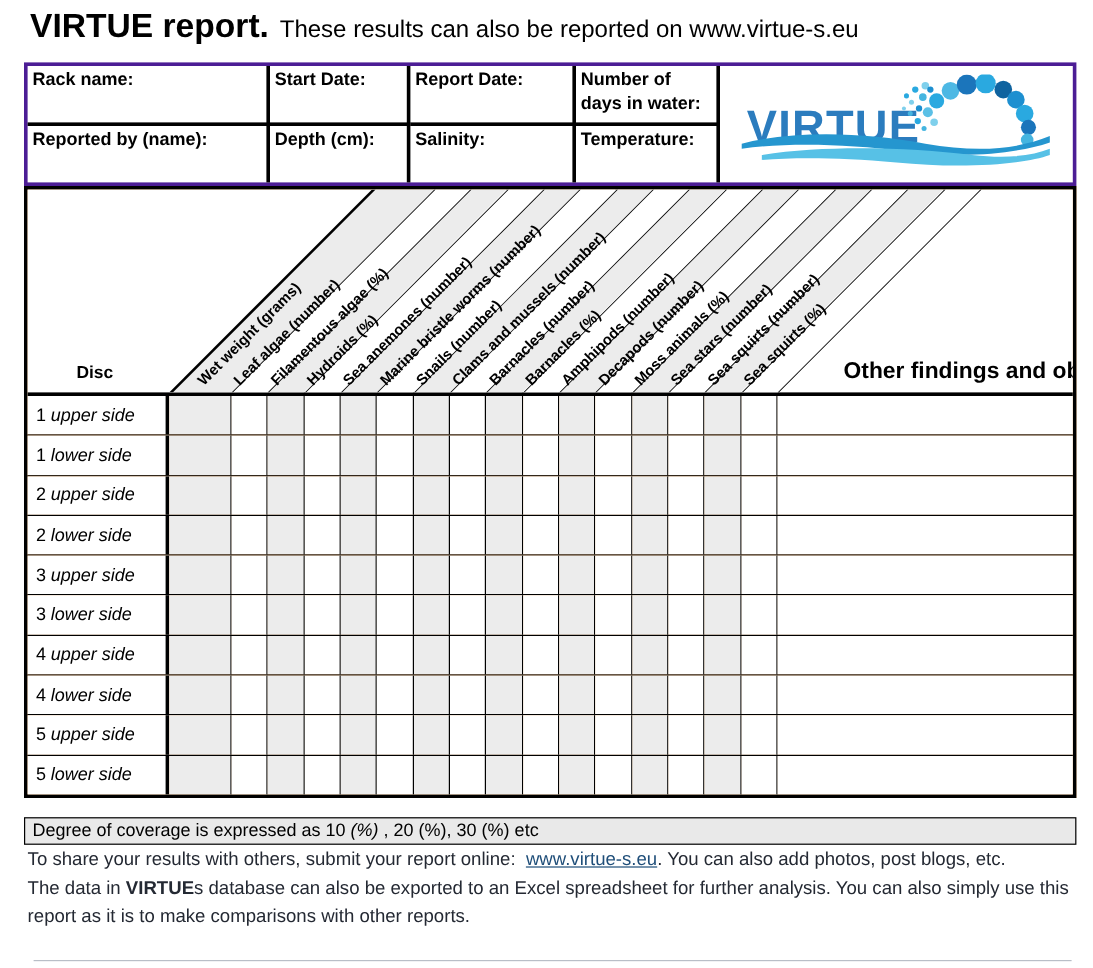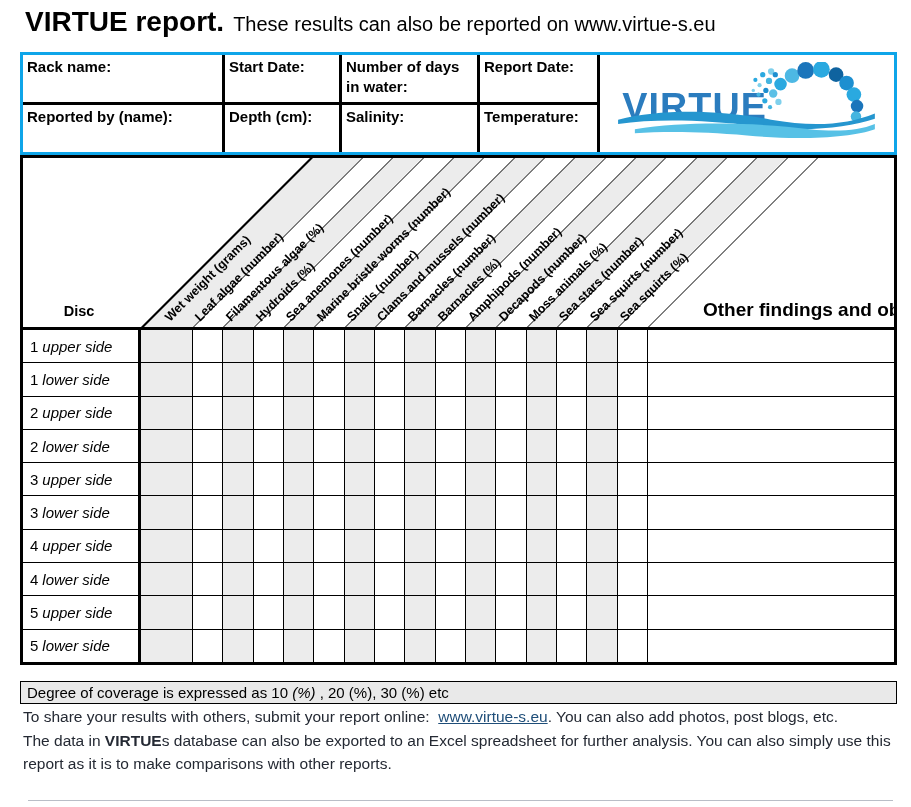--- a/index.html
+++ b/index.html
@@ -5,21 +5,21 @@
   html,body{margin:0;padding:0;background:#fff;}
   body{width:911px;height:807px;position:relative;font-family:"Liberation Sans",sans-serif;color:#000;overflow:hidden;}
   .sheet{position:absolute;inset:0;background:#fff;}
 
   
   .title-row{position:absolute;left:25px;top:6px;white-space:nowrap;}
   .title-main{font-size:28px;font-weight:700;}
   .title-sub{font-size:20px;margin-left:9px;}
 
   
-  .head-table{position:absolute;left:20px;top:52px;width:877px;height:103px;border:3px solid #0ea5e9;box-sizing:border-box;
+  .head-table{position:absolute;left:20px;top:52px;width:877px;height:103px;border:3px solid #4c1d95;box-sizing:border-box;
     display:grid;grid-template-columns:202px 117px 138px 120px 1fr;grid-template-rows:50px 1fr;background:#fff;}
   .hcell{border-right:3px solid #000;border-bottom:3px solid #000;font-weight:700;font-size:15px;line-height:1.32;
     padding:2px 4px;box-sizing:border-box;}
   .hcell.r2{border-bottom:none;}
   .logo-cell{grid-column:5;grid-row:1/3;display:flex;align-items:center;justify-content:center;border:none;padding:0;}
 
   
   .main-table{position:absolute;left:20px;top:155px;width:877px;height:510px;border:3px solid #000;box-sizing:border-box;background:#fdba74;}
   .diag{position:absolute;left:0;top:0;width:871px;height:169px;border-bottom:3px solid #000;overflow:hidden;background:#fff;}
   .band{position:absolute;bottom:0;height:169px;transform:skewX(-45deg);transform-origin:0 100%;
@@ -60,22 +60,22 @@
 
 <div class="sheet">
 
   <div class="title-row">
     <span class="title-main">VIRTUE report.</span><span class="title-sub">These results can also be reported on www.virtue-s.eu</span>
   </div>
 
   <div class="head-table">
     <div class="hcell"><span>Rack name:</span></div>
     <div class="hcell"><span>Start Date:</span></div>
+    <div class="hcell"><span>Report Date:</span></div>
     <div class="hcell"><span>Number of days in water:</span></div>
-    <div class="hcell"><span>Report Date:</span></div>
     <div class="hcell r2"><span>Reported by (name):</span></div>
     <div class="hcell r2"><span>Depth (cm):</span></div>
     <div class="hcell r2"><span>Salinity:</span></div>
     <div class="hcell r2"><span>Temperature:</span></div>
     <div class="hcell logo-cell">
       <svg class="logo-svg" viewBox="0 0 250 80" width="262" height="84">
         <text x="6" y="54" font-size="36" letter-spacing="1" fill="#2b7cbe">VIRTUE</text>
         <g>
           <circle cx="150" cy="30" r="4" fill="#5bc0e6"></circle>
             <circle cx="157" cy="21" r="6" fill="#2aa9e0"></circle>

